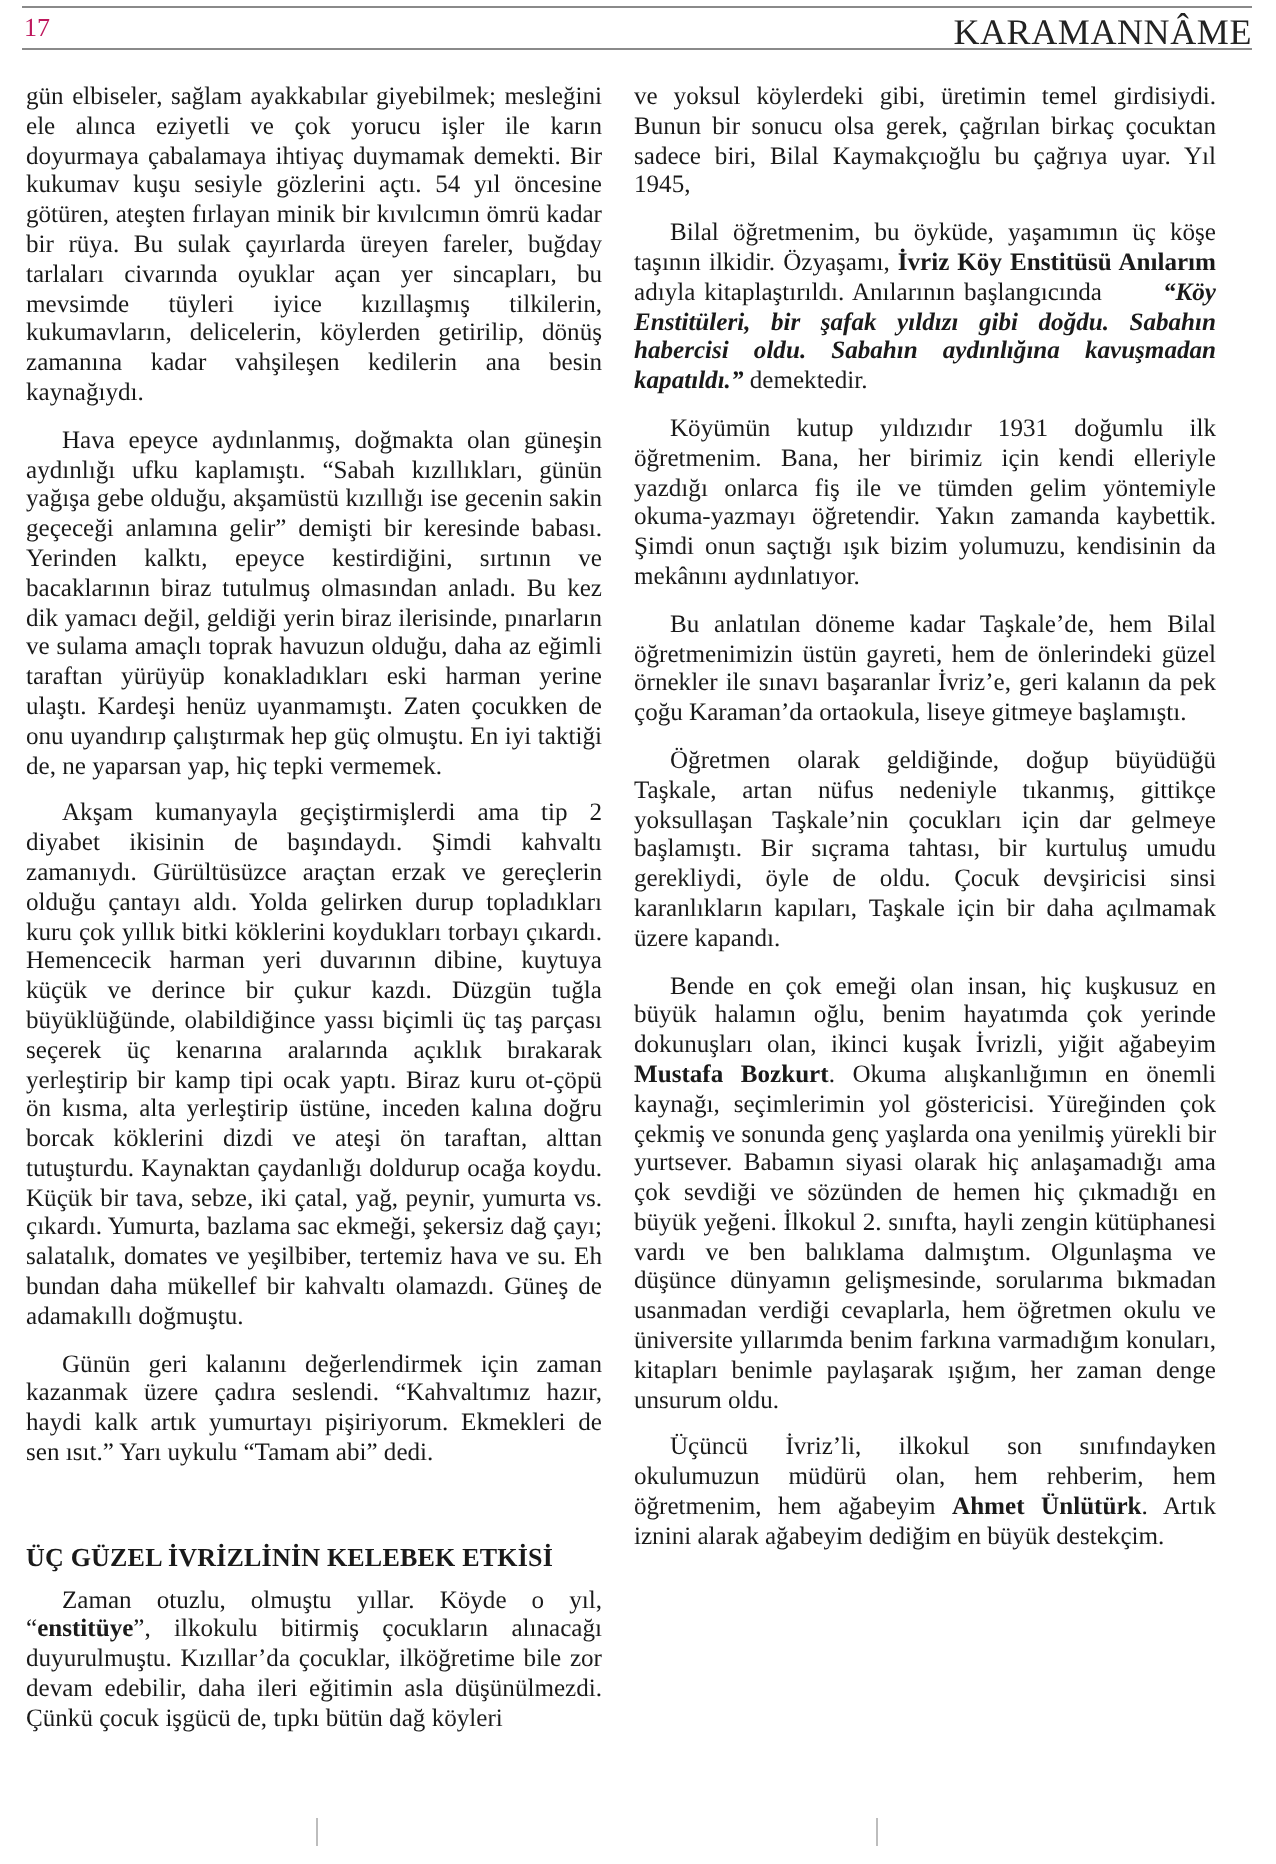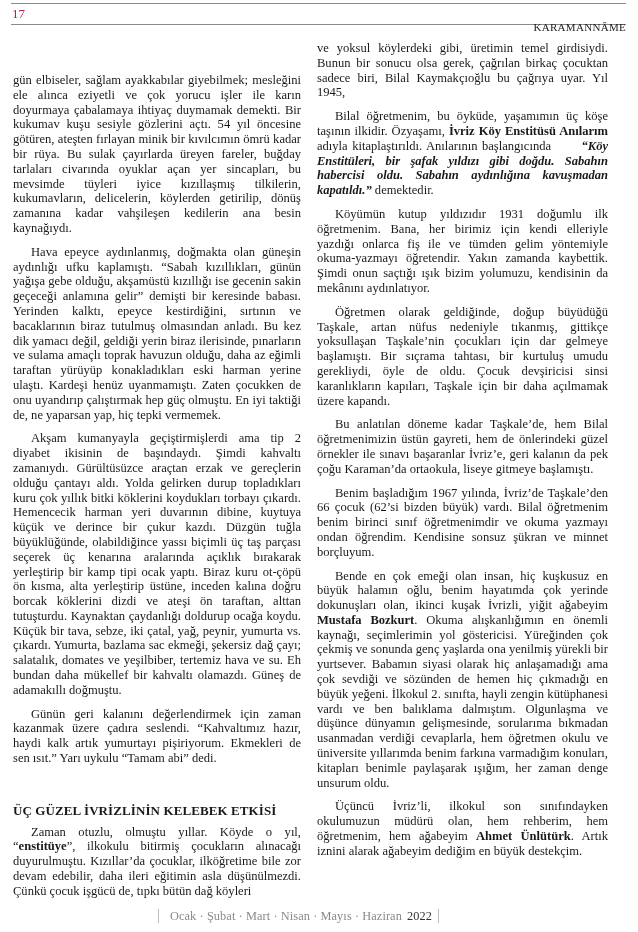--- a/index.html
+++ b/index.html
@@ -1,24 +1,24 @@
 <!DOCTYPE html>
 <html><head>
 <meta charset="utf-8">
 <style>
   html, body { margin: 0; padding: 0; background: #ffffff; }
   body { width: 638px; height: 932px; position: relative; overflow: hidden;
          font-family: "Liberation Serif", "DejaVu Serif", serif; color: #1a1a1a; }
   .header { position: absolute; left: 11px; right: 12px; top: 3px; height: 20px;
             border-top: 1.5px solid #8a8a8a; border-bottom: 1.5px solid #8a8a8a; }
   .page-num { position: absolute; left: 1px; top: 2px; font-size: 13px; color: #be185d; }
-  .mag-title { position: absolute; right: 0; top: 2px; font-size: 11px; letter-spacing: 0.3px; color: #222; margin-top: 15px; }
+  .mag-title { position: absolute; right: 0; top: 2px; font-size: 18px; letter-spacing: 0.3px; color: #222; }
   .col { position: absolute; top: 41px; width: 288px; font-size: 12.55px; line-height: 14.8px;
          text-align: justify; hyphens: none; }
-  .col.left { left: 13px; margin-top: 32px; }
+  .col.left { left: 13px; }
   .col.right { left: 317px; width: 291px; }
   .col p { margin: 0 0 9px 0; text-indent: 18px; }
   .col p.noindent { text-indent: 0; }
   .heading { font-weight: bold; font-size: 13px; margin: 38px 0 6px 0;
              letter-spacing: 0.1px; }
   b { font-weight: bold; }
   .bi { font-weight: bold; font-style: italic; margin-left: 26px; }
   .footer { position: absolute; left: 0; right: 0; top: 906px; height: 20px; }
   .footer .bar { position: absolute; top: 3px; width: 1px; height: 14px; background: #bdbdbd; }
   .footer .months { position: absolute; left: 170px; top: 3px; font-size: 12.3px; color: #8a8a8a; letter-spacing: 0.1px; }
@@ -38,24 +38,22 @@
   <p>Akşam kumanyayla geçiştirmişlerdi ama tip 2 diyabet ikisinin de başındaydı. Şimdi kahvaltı zamanıydı. Gürültüsüzce araçtan erzak ve gereçlerin olduğu çantayı aldı. Yolda gelirken durup topladıkları kuru çok yıllık bitki köklerini koydukları torbayı çıkardı. Hemencecik harman yeri duvarının dibine, kuytuya küçük ve derince bir çukur kazdı. Düzgün tuğla büyüklüğünde, olabildiğince yassı biçimli üç taş parçası seçerek üç kenarına aralarında açıklık bırakarak yerleştirip bir kamp tipi ocak yaptı. Biraz kuru ot-çöpü ön kısma, alta yerleştirip üstüne, inceden kalına doğru borcak köklerini dizdi ve ateşi ön taraftan, alttan tutuşturdu. Kaynaktan çaydanlığı doldurup ocağa koydu. Küçük bir tava, sebze, iki çatal, yağ, peynir, yumurta vs. çıkardı. Yumurta, bazlama sac ekmeği, şekersiz dağ çayı; salatalık, domates ve yeşilbiber, tertemiz hava ve su. Eh bundan daha mükellef bir kahvaltı olamazdı. Güneş de adamakıllı doğmuştu.</p>
   <p>Günün geri kalanını değerlendirmek için zaman kazanmak üzere çadıra seslendi. “Kahvaltımız hazır, haydi kalk artık yumurtayı pişiriyorum. Ekmekleri de sen ısıt.” Yarı uykulu “Tamam abi” dedi.</p>
   <div class="heading">ÜÇ GÜZEL İVRİZLİNİN KELEBEK ETKİSİ</div>
   <p><span>Zaman otuzlu, olmuştu yıllar. Köyde o yıl, “</span><b>enstitüye</b><span>”, ilkokulu bitirmiş çocukların alınacağı duyurulmuştu. Kızıllar’da çocuklar, ilköğretime bile zor devam edebilir, daha ileri eğitimin asla düşünülmezdi. Çünkü çocuk işgücü de, tıpkı bütün dağ köyleri</span></p>
 </div>
 
 <div class="col right">
   <p class="noindent">ve yoksul köylerdeki gibi, üretimin temel girdisiydi. Bunun bir sonucu olsa gerek, çağrılan birkaç çocuktan sadece biri, Bilal Kaymakçıoğlu bu çağrıya uyar. Yıl 1945,</p>
   <p><span>Bilal öğretmenim, bu öyküde, yaşamımın üç köşe taşının ilkidir. Özyaşamı, </span><b>İvriz Köy Enstitüsü Anılarım</b><span> adıyla kitaplaştırıldı. Anılarının başlangıcında </span><span class="bi">“Köy Enstitüleri, bir şafak yıldızı gibi doğdu. Sabahın habercisi oldu. Sabahın aydınlığına kavuşmadan kapatıldı.”</span><span> demektedir.</span></p>
   <p>Köyümün kutup yıldızıdır 1931 doğumlu ilk öğretmenim. Bana, her birimiz için kendi elleriyle yazdığı onlarca fiş ile ve tümden gelim yöntemiyle okuma-yazmayı öğretendir. Yakın zamanda kaybettik. Şimdi onun saçtığı ışık bizim yolumuzu, kendisinin da mekânını aydınlatıyor.</p>
+  <p>Bu anlatılan döneme kadar Taşkale’de, hem Bilal öğretmenimizin üstün gayreti, hem de önlerindeki güzel örnekler ile sınavı başaranlar İvriz’e, geri kalanın da pek çoğu Karaman’da ortaokula, liseye gitmeye başlamıştı.</p>
   <p>Öğretmen olarak geldiğinde, doğup büyüdüğü Taşkale, artan nüfus nedeniyle tıkanmış, gittikçe yoksullaşan Taşkale’nin çocukları için dar gelmeye başlamıştı. Bir sıçrama tahtası, bir kurtuluş umudu gerekliydi, öyle de oldu. Çocuk devşiricisi sinsi karanlıkların kapıları, Taşkale için bir daha açılmamak üzere kapandı.</p>
-  <p>Bu anlatılan döneme kadar Taşkale’de, hem Bilal öğretmenimizin üstün gayreti, hem de önlerindeki güzel örnekler ile sınavı başaranlar İvriz’e, geri kalanın da pek çoğu Karaman’da ortaokula, liseye gitmeye başlamıştı.</p>
-  <p>Benim başladığım 1967 yılında, İvriz’de Taşkale’den 66 çocuk (62’si bizden büyük) vardı. Bilal öğretmenim benim birinci sınıf öğretmenimdir ve okuma yazmayı ondan öğrendim. Kendisine sonsuz şükran ve minnet borçluyum.</p>
   <p><span>Bende en çok emeği olan insan, hiç kuşkusuz en büyük halamın oğlu, benim hayatımda çok yerinde dokunuşları olan, ikinci kuşak İvrizli, yiğit ağabeyim </span><b>Mustafa Bozkurt</b><span>. Okuma alışkanlığımın en önemli kaynağı, seçimlerimin yol göstericisi. Yüreğinden çok çekmiş ve sonunda genç yaşlarda ona yenilmiş yürekli bir yurtsever. Babamın siyasi olarak hiç anlaşamadığı ama çok sevdiği ve sözünden de hemen hiç çıkmadığı en büyük yeğeni. İlkokul 2. sınıfta, hayli zengin kütüphanesi vardı ve ben balıklama dalmıştım. Olgunlaşma ve düşünce dünyamın gelişmesinde, sorularıma bıkmadan usanmadan verdiği cevaplarla, hem öğretmen okulu ve üniversite yıllarımda benim farkına varmadığım konuları, kitapları benimle paylaşarak ışığım, her zaman denge unsurum oldu.</span></p>
   <p><span>Üçüncü İvriz’li, ilkokul son sınıfındayken okulumuzun müdürü olan, hem rehberim, hem öğretmenim, hem ağabeyim </span><b>Ahmet Ünlütürk</b><span>. Artık iznini alarak ağabeyim dediğim en büyük destekçim.</span></p>
 </div>
 
 <div class="footer">
   <span class="bar" style="left:158px"></span>
-  <span class="months"><span>Ocak · Şubat · Mart · Nisan · Mayıs · Haziran</span><span class="year">2022</span></span>
   <span class="bar" style="left:438px"></span>
 </div>
 
 </body></html>

